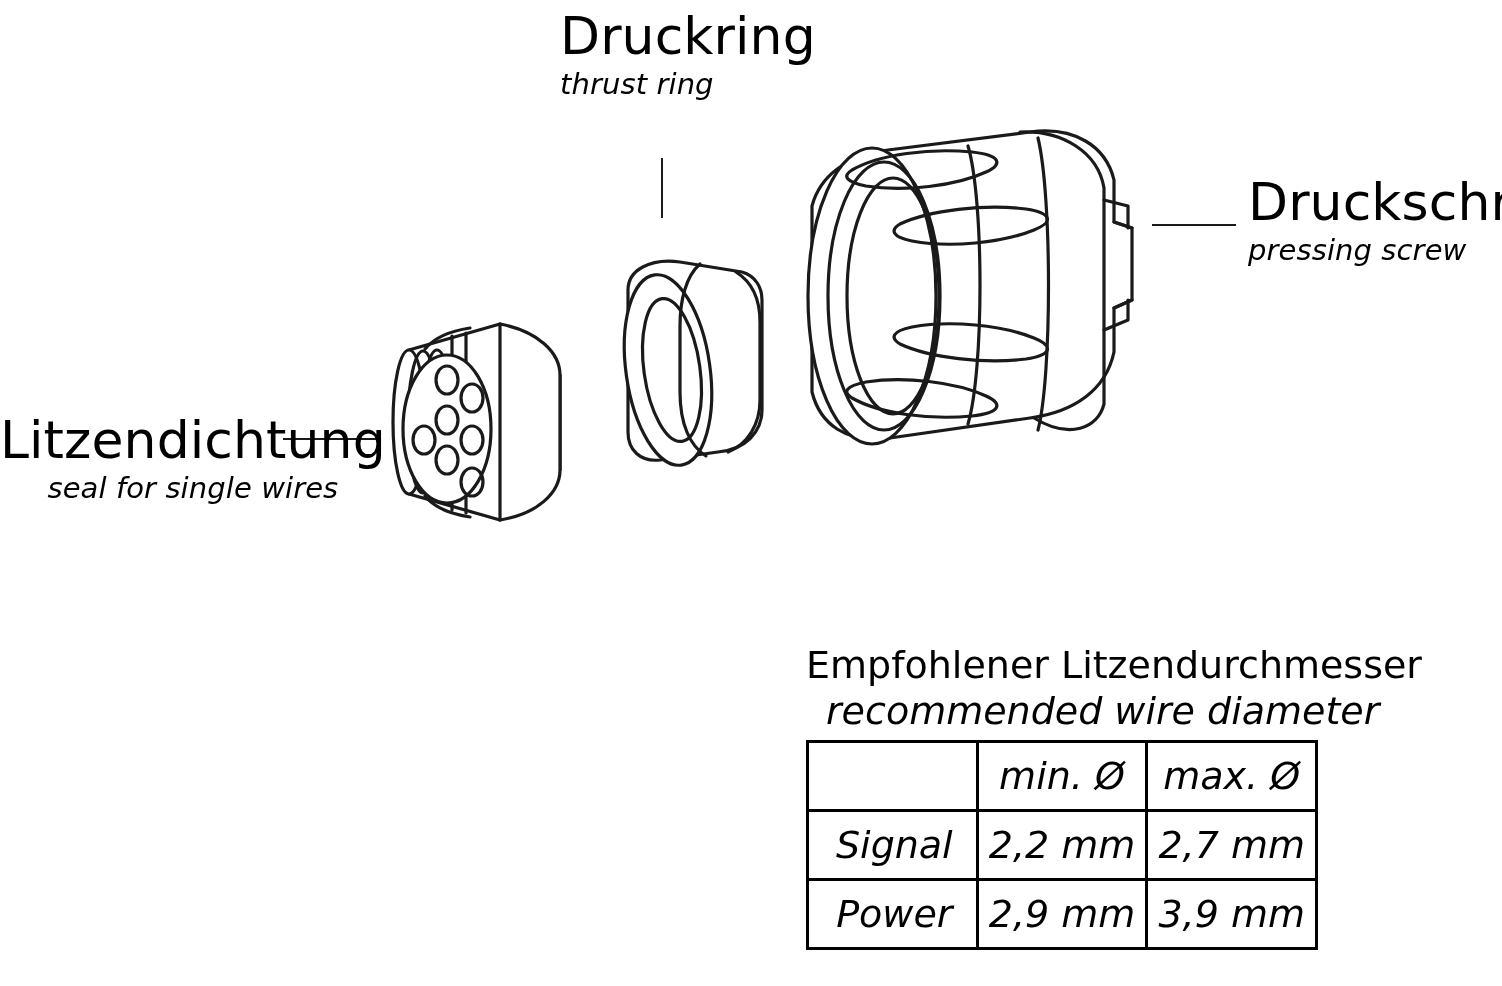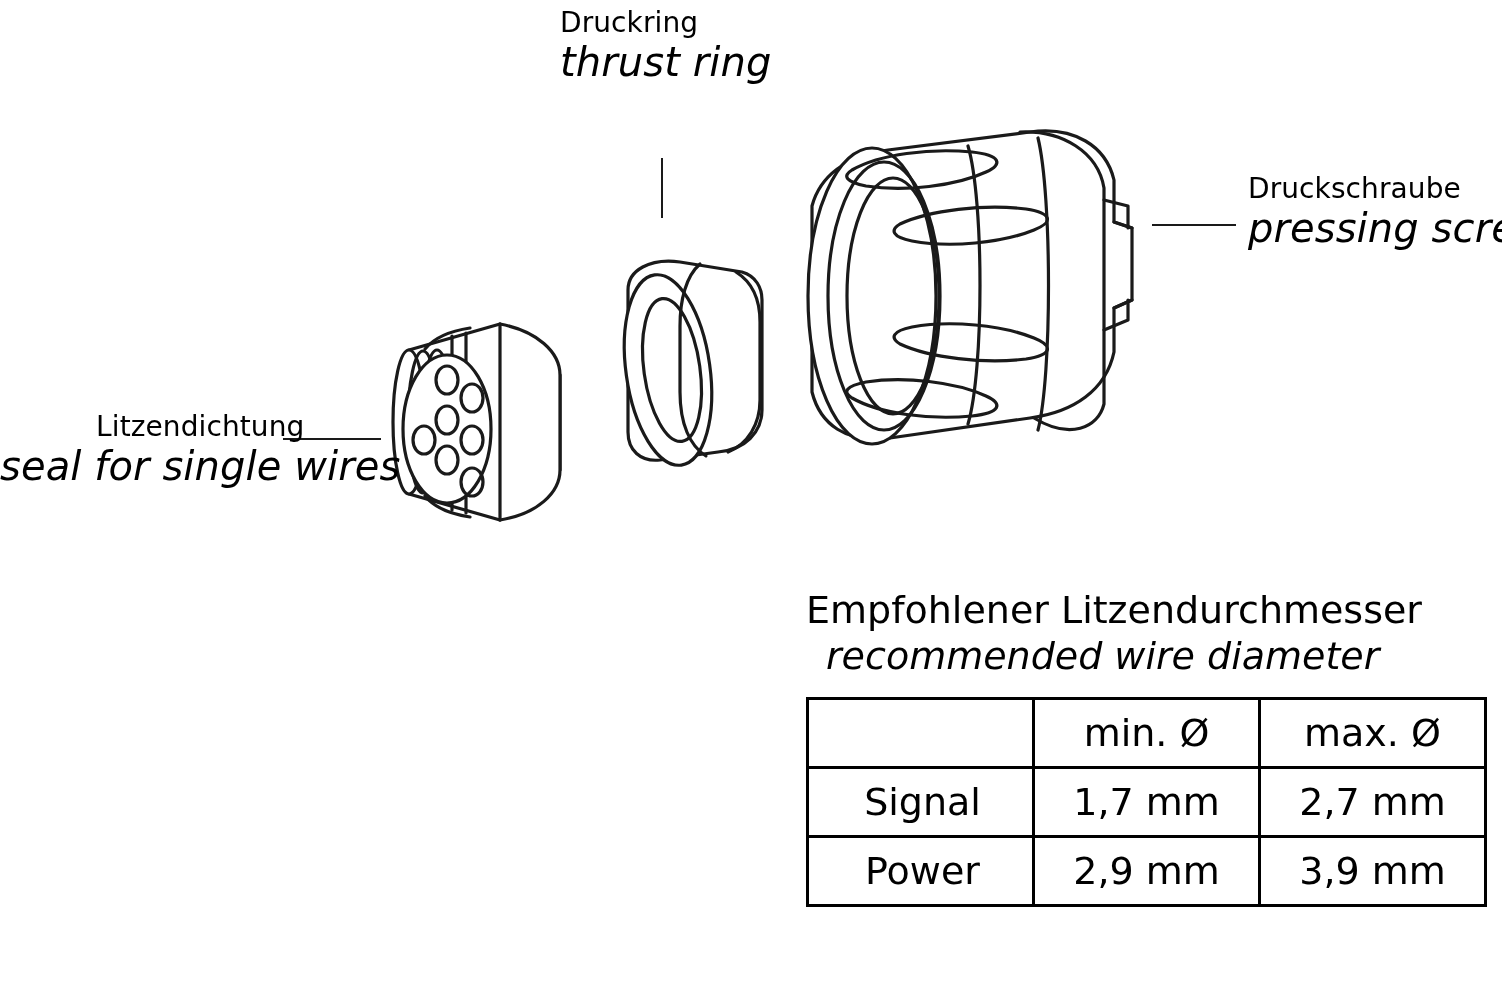--- a/index.html
+++ b/index.html
@@ -24,27 +24,27 @@
   }
 
   .label {
     position: absolute;
     line-height: 1.18;
     white-space: nowrap;
   }
   .label .de {
     display: block;
     font-style: normal;
-    font-size: 28px;
+    font-size: 52px;
     letter-spacing: 0.1px;
   }
   .label .en {
     display: block;
     font-style: italic;
-    font-size: 40px;
+    font-size: 29px;
     letter-spacing: 0.1px;
   }
 
   
   #label-thrust-ring {
     left: 560px;
     top: 6px;
     text-align: left;
   }
   #label-pressing-screw {
@@ -84,42 +84,43 @@
   
   #drawing {
     position: absolute;
     left: 0; top: 0;
   }
 
   
   #table-block {
     position: absolute;
     left: 806px;
-    top: 588px;
+    top: 643px;
     width: 620px;
   }
   #table-caption .de {
     font-size: 38px;
     font-style: normal;
     display: block;
     line-height: 1.2;
   }
   #table-caption .en {
     font-size: 38px;
     font-style: italic;
     display: block;
     line-height: 1.2;
     margin-left: 20px;
   }
   table.wire-table {
-    margin-top: 18px;
+    margin-top: 6px;
     border-collapse: collapse;
     border: 3px solid #000;
     table-layout: fixed;
-    width: 681px;
+    width: 512px;
+    font-style: italic;
   }
   table.wire-table td {
     border: 3px solid #000;
     font-size: 38px;
     height: 62px;
     padding: 2px 10px;
     vertical-align: middle;
     font-family: "DejaVu Sans", sans-serif;
   }
   table.wire-table td.rowhead {
@@ -240,21 +241,21 @@
 
     <table class="wire-table">
       <tbody>
         <tr>
           <td class="corner"></td>
           <td class="colhead">min. Ø</td>
           <td class="colhead">max. Ø</td>
         </tr>
         <tr>
           <td class="rowhead">Signal</td>
-          <td class="val">1,7 mm</td>
+          <td class="val">2,2 mm</td>
           <td class="val">2,7 mm</td>
         </tr>
         <tr>
           <td class="rowhead">Power</td>
           <td class="val">2,9 mm</td>
           <td class="val">3,9 mm</td>
         </tr>
       </tbody>
     </table>
   </div>

